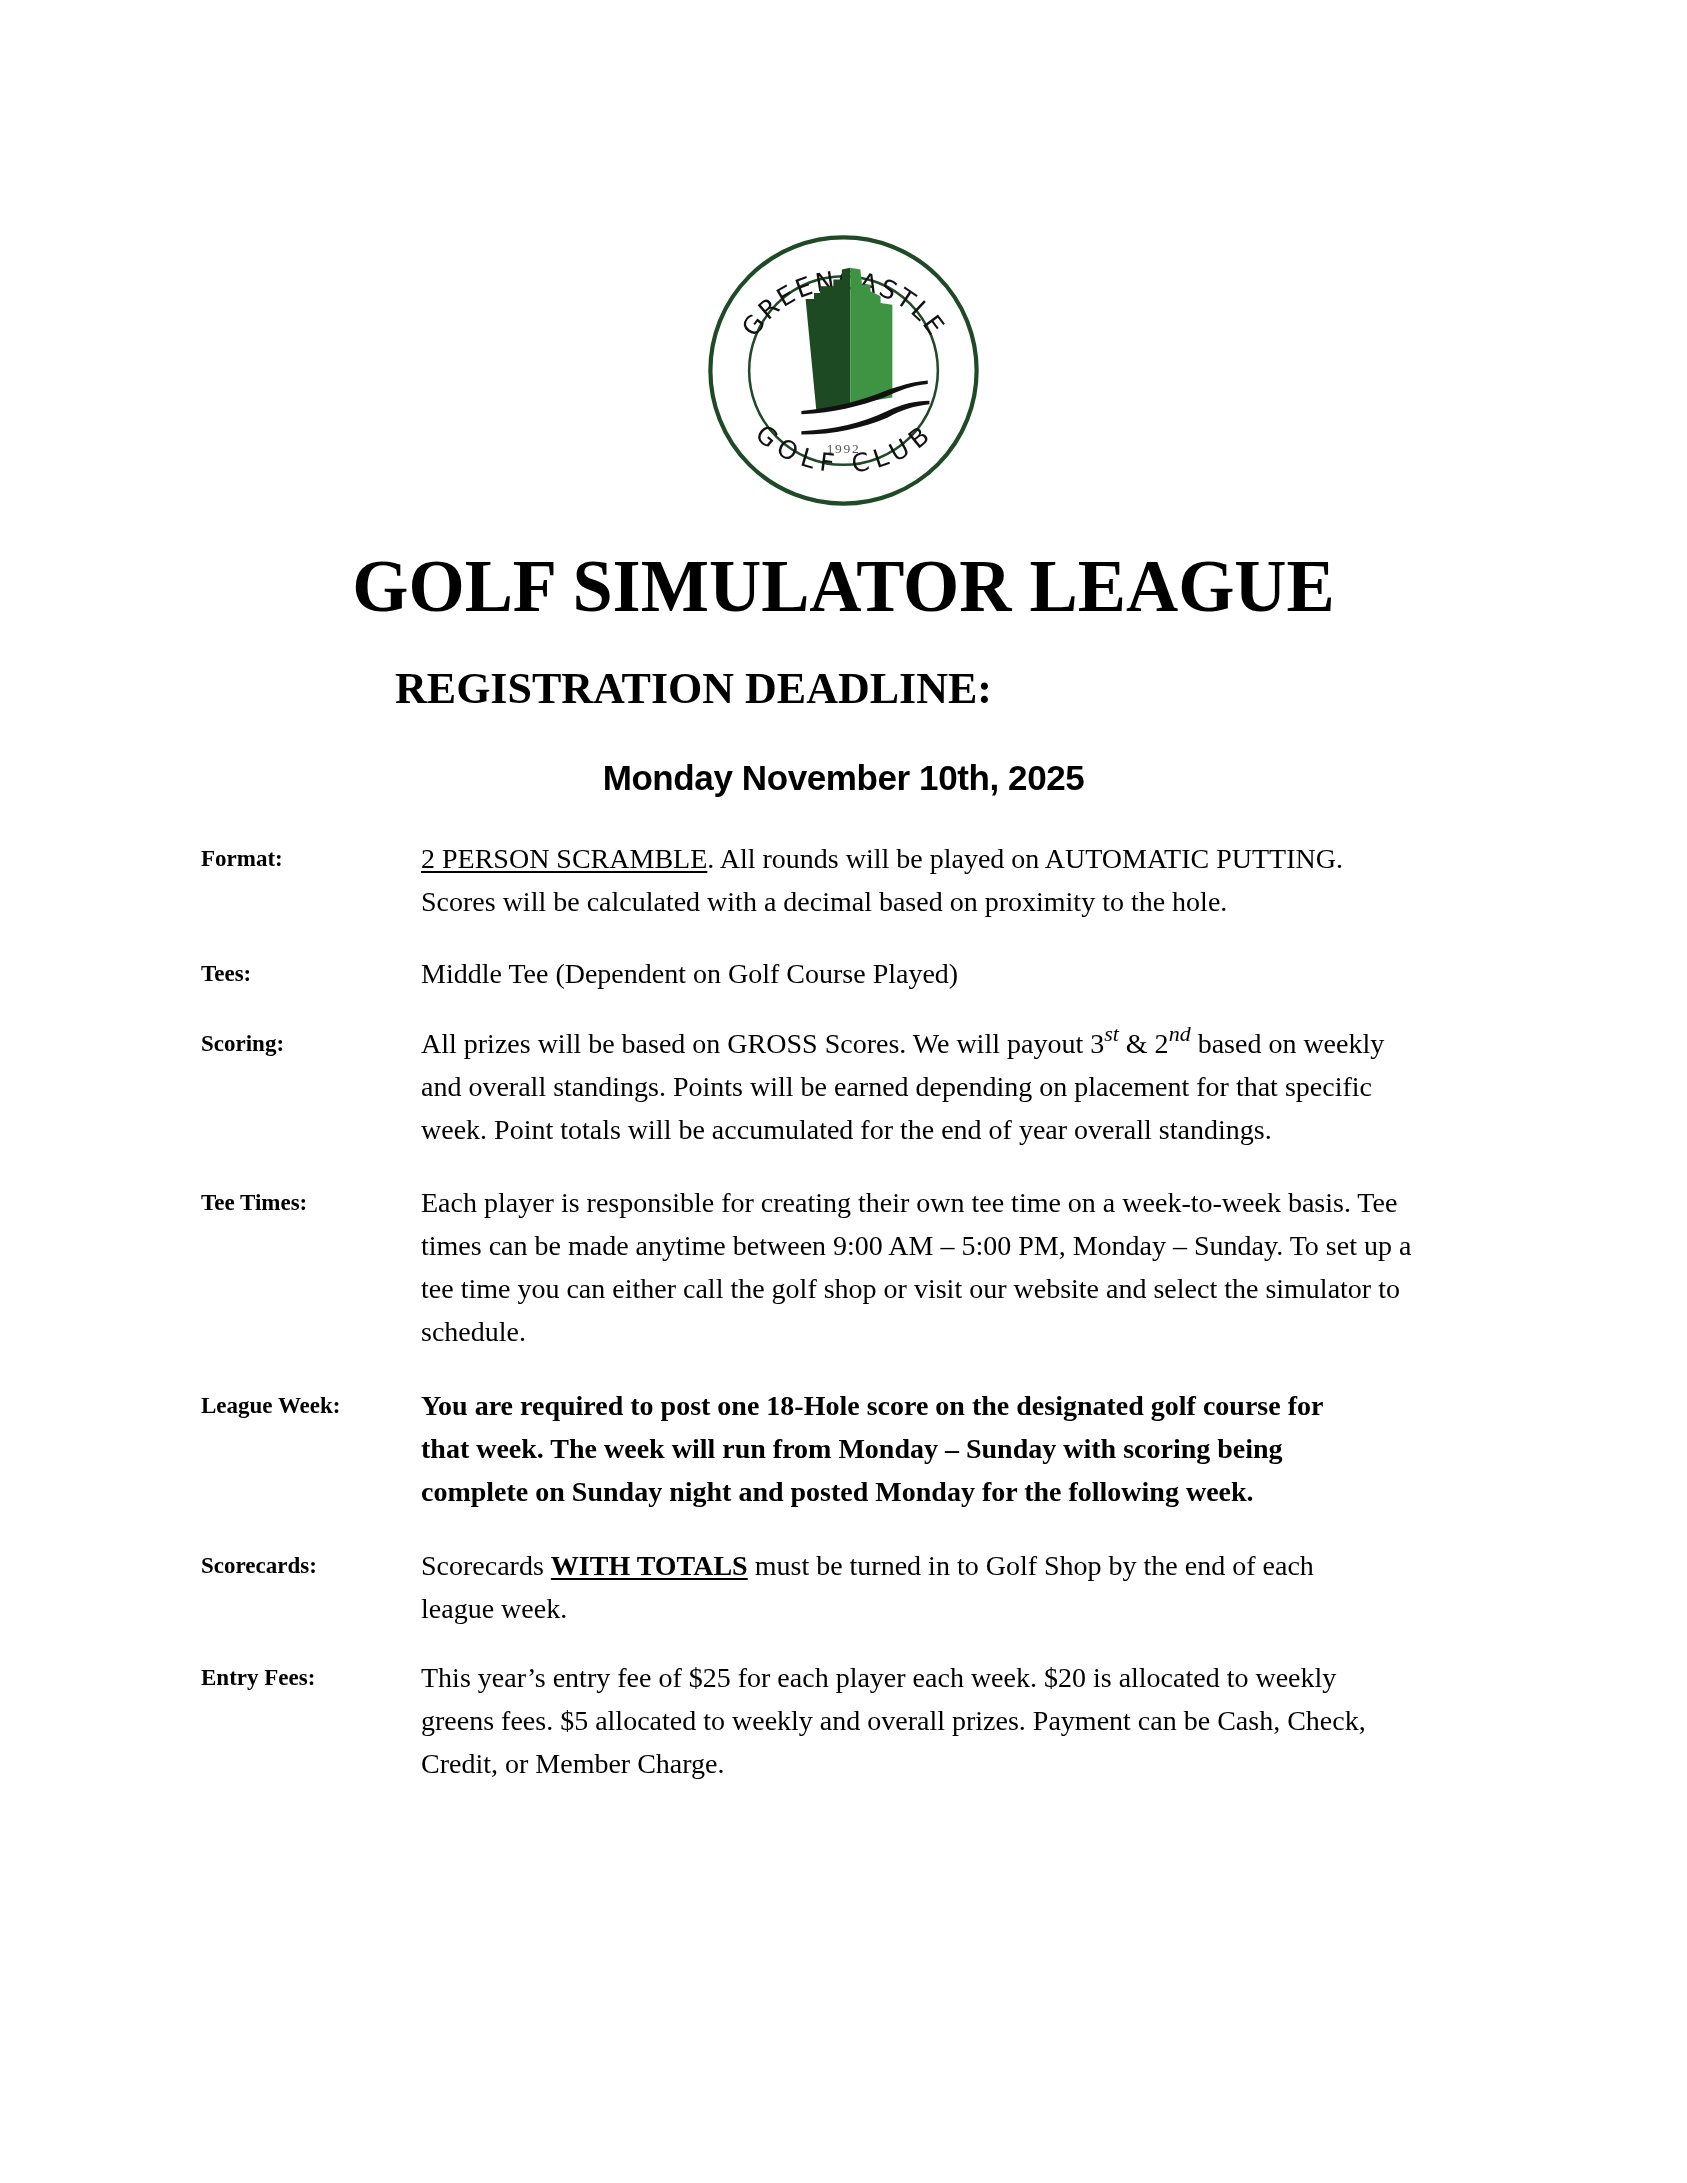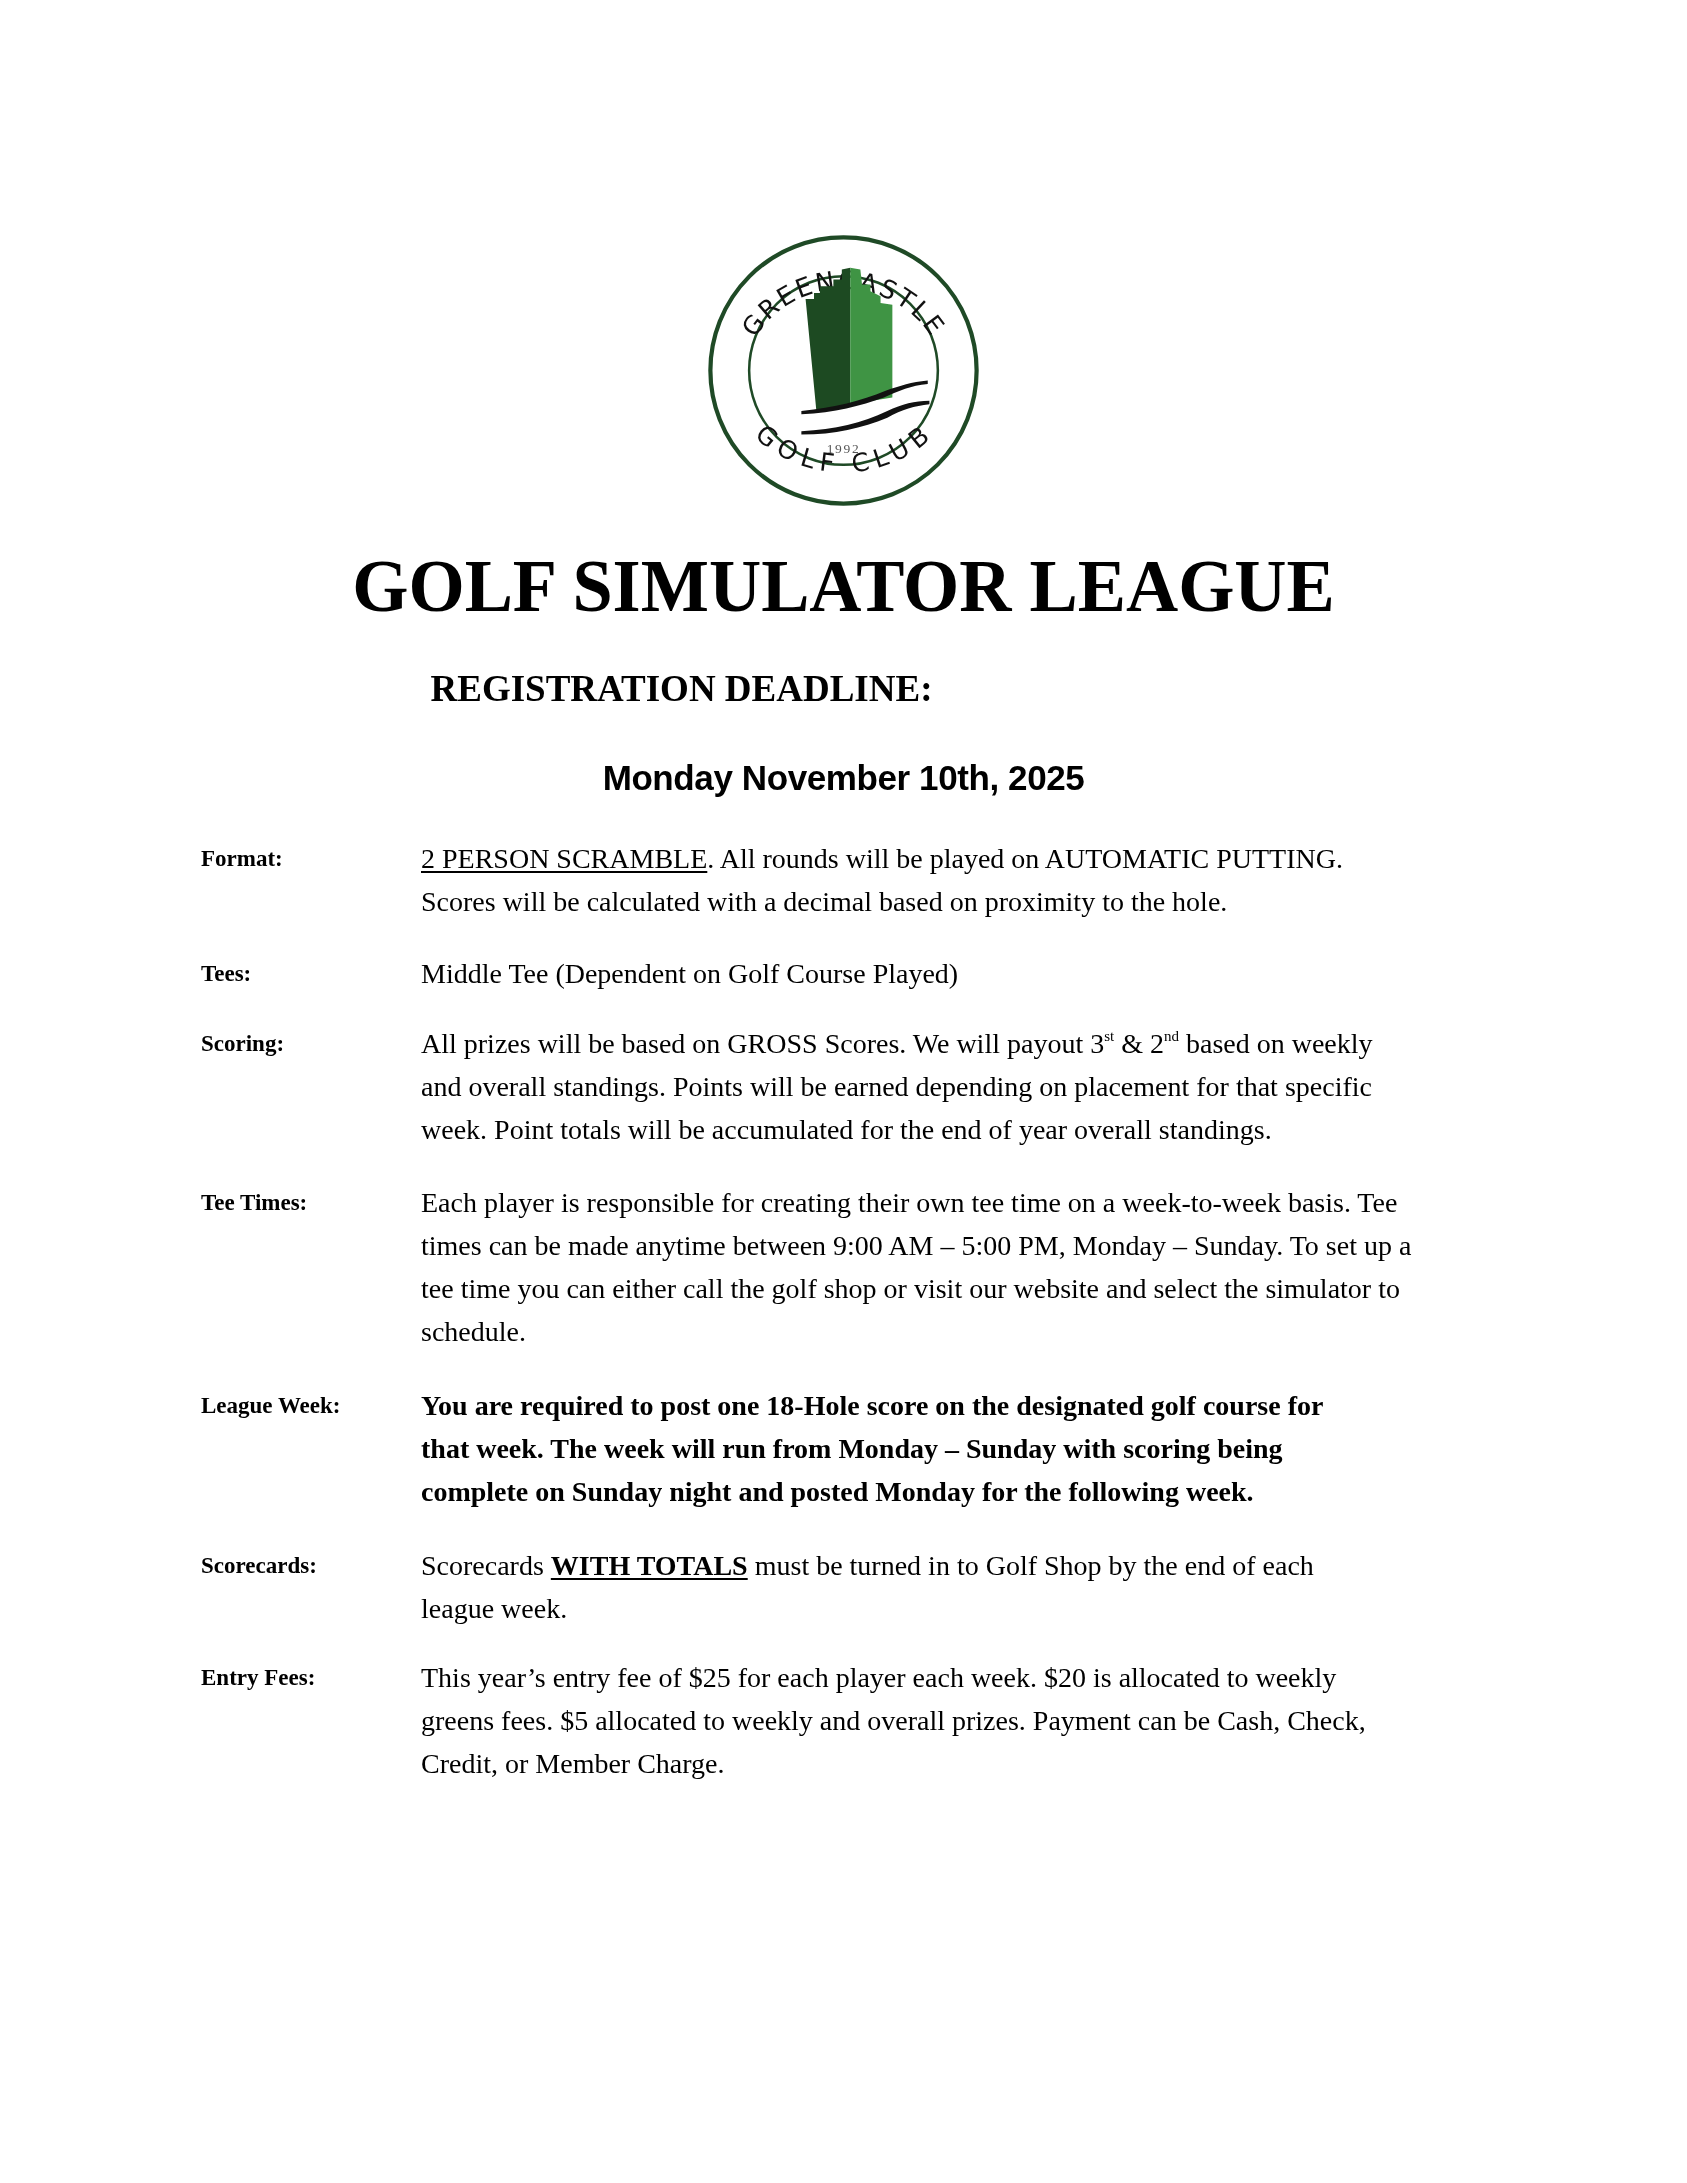--- a/index.html
+++ b/index.html
@@ -6,35 +6,35 @@
     body { width: 1687px; height: 2183px; position: relative; overflow: hidden;
            font-family: "Liberation Serif", "DejaVu Serif", serif; color: #000; }
     .page { position: absolute; left: 0; top: 0; width: 1687px; height: 2183px; background: #fff; }
 
     .logo-wrap { position: absolute; left: 675px; top: 202px; width: 337px; height: 337px; }
     .logo-wrap svg { width: 337px; height: 337px; display: block; }
 
     .title { position: absolute; left: 0; width: 1687px; top: 545px; text-align: center;
              font-family: "Liberation Serif", serif; font-weight: bold; font-size: 73px;
              line-height: 84px; letter-spacing: 0px; transform: scaleX(0.99); }
-    .subtitle { position: absolute; left: 4px; width: 1355px; top: 668px; text-align: center;
-                font-family: "Liberation Serif", serif; font-weight: bold; font-size: 37px; line-height: 42px; }
+    .subtitle { position: absolute; left: 16px; width: 1355px; top: 668px; text-align: center;
+                font-family: "Liberation Serif", serif; font-weight: bold; font-size: 44px; line-height: 42px; }
     .deadline { position: absolute; left: 0; width: 1687px; top: 746px; text-align: center;
                 font-family: "Liberation Sans", "DejaVu Sans", sans-serif; font-weight: bold; font-size: 35px;
                 line-height: 47px; letter-spacing: -0.4px; margin-top: 8px; }
 
     .row { position: absolute; left: 0; width: 1687px; }
     .label { position: absolute; left: 201px; top: 0; font-weight: bold; font-size: 23px;
              line-height: 43px; white-space: nowrap; }
     .text { position: absolute; left: 421px; top: 0; width: 1097px; font-size: 28px;
             line-height: 43px; }
     .text .line { display: block; white-space: nowrap; }
     .bold { font-weight: bold; }
     .ul { text-decoration: underline; text-decoration-thickness: 1.7px; text-underline-offset: 3.4px; }
-    sup { font-size: 15px; line-height: 0; vertical-align: 0; position: relative; top: -11.8px; }
+    sup { font-size: 22px; line-height: 0; vertical-align: 0; position: relative; top: -11.8px; font-style: italic; }
   </style>
 </head>
 <body>
 
 <div class="page">
 
   <div class="logo-wrap">
     <svg viewBox="0 0 400 400" xmlns="http://www.w3.org/2000/svg">
       <defs>
         <path id="arcTop" d="M 78 205 A 124 124 0 0 1 322 205"></path>

